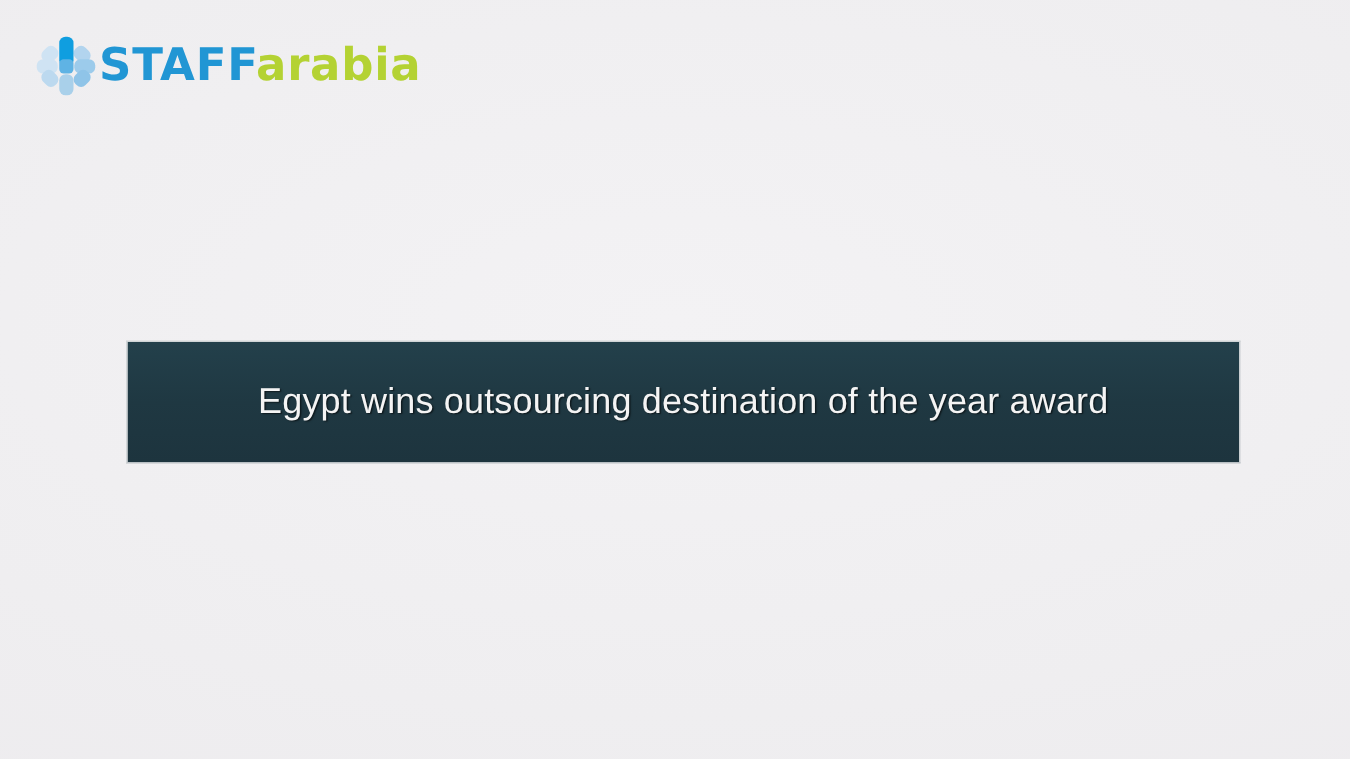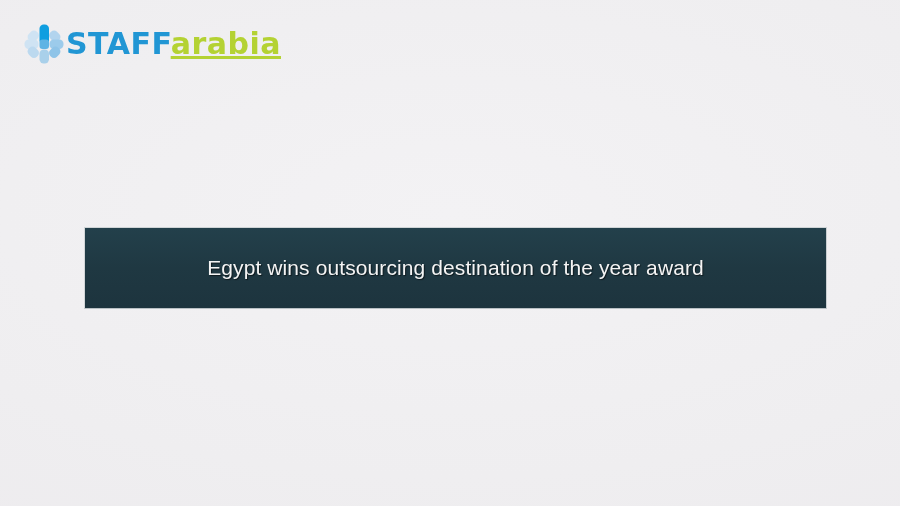--- a/index.html
+++ b/index.html
@@ -52,21 +52,20 @@
     font-weight: bold;
     letter-spacing: 0.5px;
   }
   #logo-word-staff {
     color: #2196d4;
     text-transform: uppercase;
     text-align: center;
   }
   #logo-word-arabia {
     color: #b4d233;
-    text-decoration: underline;
   }
 
   
   #title-banner {
     position: absolute;
     left: 84px;
     top: 227px;
     width: 743px;
     height: 82px;
     background: linear-gradient(180deg, #23404b 0%, #1f3842 50%, #1d343e 100%);
@@ -76,21 +75,21 @@
     border-left: 1px solid #d2d6d8;
     box-sizing: border-box;
     display: flex;
     align-items: center;
     justify-content: center;
   }
 
   #title-text {
     color: #f4f4f4;
     font-family: "Liberation Sans", sans-serif;
-    font-size: 21px;
+    font-size: 24px;
     font-weight: normal;
     letter-spacing: 0.1px;
     text-align: center;
     text-shadow: 1px 1px 1px rgba(0,0,0,0.55);
     padding: 0 20px;
     white-space: nowrap;
   }
 </style>
 </head>
 <body>

